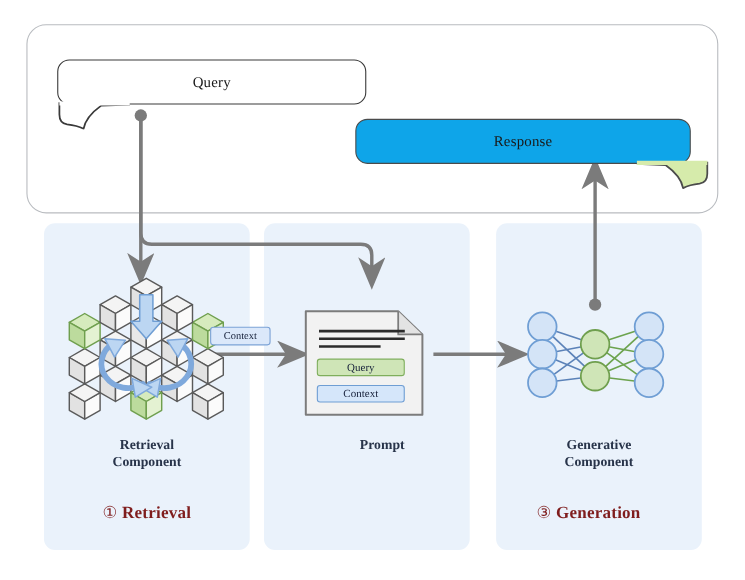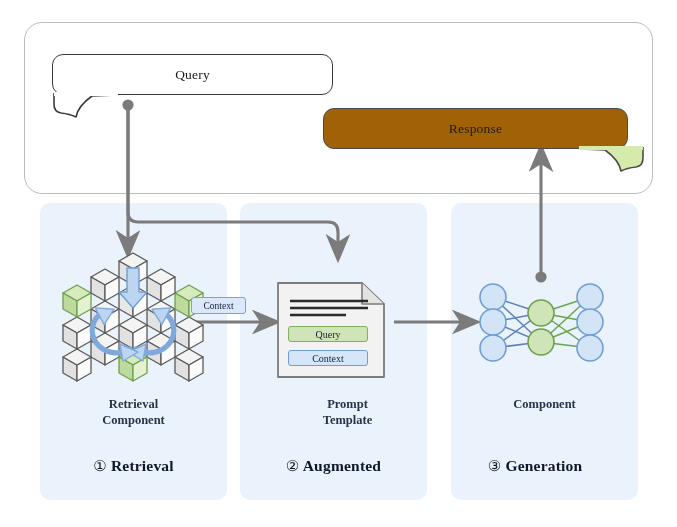--- a/index.html
+++ b/index.html
@@ -20,35 +20,35 @@
   #panel-augmented{left:240px;width:187px;}
   #panel-generation{left:451px;width:187px;}
 
   
   .bubble{
     position:absolute;box-sizing:border-box;border:1.6px solid #3a3a3a;border-radius:11px;
     display:flex;align-items:center;justify-content:center;
     font-size:13.5px;color:#1a1a1a;font-weight:400;letter-spacing:.2px;
   }
   #bubble-query{left:52px;top:54px;width:281px;height:41px;background:#ffffff;}
-  #bubble-response{left:323px;top:108px;width:305px;height:41px;background:#a16207;border-color:#4b4b4b;}
+  #bubble-response{left:323px;top:108px;width:305px;height:41px;background:#0ea5e9;border-color:#4b4b4b;}
   .tail{position:absolute;pointer-events:none;}
   #tail-query{left:52px;top:92px;width:70px;height:26px;}
   #tail-response{left:575px;top:146px;width:70px;height:26px;}
 
   
   .ovl{position:absolute;left:0;top:0;width:677px;height:527px;pointer-events:none;}
 
   
   .cap{
     position:absolute;text-align:center;color:#28344a;font-size:12.5px;line-height:16px;
     font-weight:700;
   }
   .step{
-    position:absolute;text-align:center;color:#0f172a;font-size:15.5px;font-weight:700;
+    position:absolute;text-align:center;color:#7f1d1d;font-size:15.5px;font-weight:700;
     letter-spacing:.2px;
   }
   .cap-ret{left:40px;top:396px;width:187px;}
   .cap-pro{left:240px;top:396px;width:215px;}
   .cap-gen{left:451px;top:396px;width:187px;}
   .step-ret{left:40px;top:457px;width:187px;}
   .step-aug{left:240px;top:457px;width:187px;}
   .step-gen{left:451px;top:457px;width:168px;}
   .step .num{font-size:15px;font-weight:400;}
 
@@ -292,32 +292,28 @@
       <circle cx="590" cy="348" r="13"></circle>
     </g>
   </svg>
 
   <div class="cap cap-ret">
     <div>Retrieval</div>
     <div>Component</div>
   </div>
   <div class="cap cap-pro">
     <div>Prompt</div>
-    <div>Template</div>
   </div>
   <div class="cap cap-gen">
+    <div>Generative</div>
     <div>Component</div>
   </div>
 
   <div class="step step-ret">
     <span class="num">①</span>
     <span>Retrieval</span>
   </div>
-  <div class="step step-aug">
-    <span class="num">②</span>
-    <span>Augmented</span>
-  </div>
   <div class="step step-gen">
     <span class="num">③</span>
     <span>Generation</span>
   </div>
 
 </div>
 
 </body></html>

